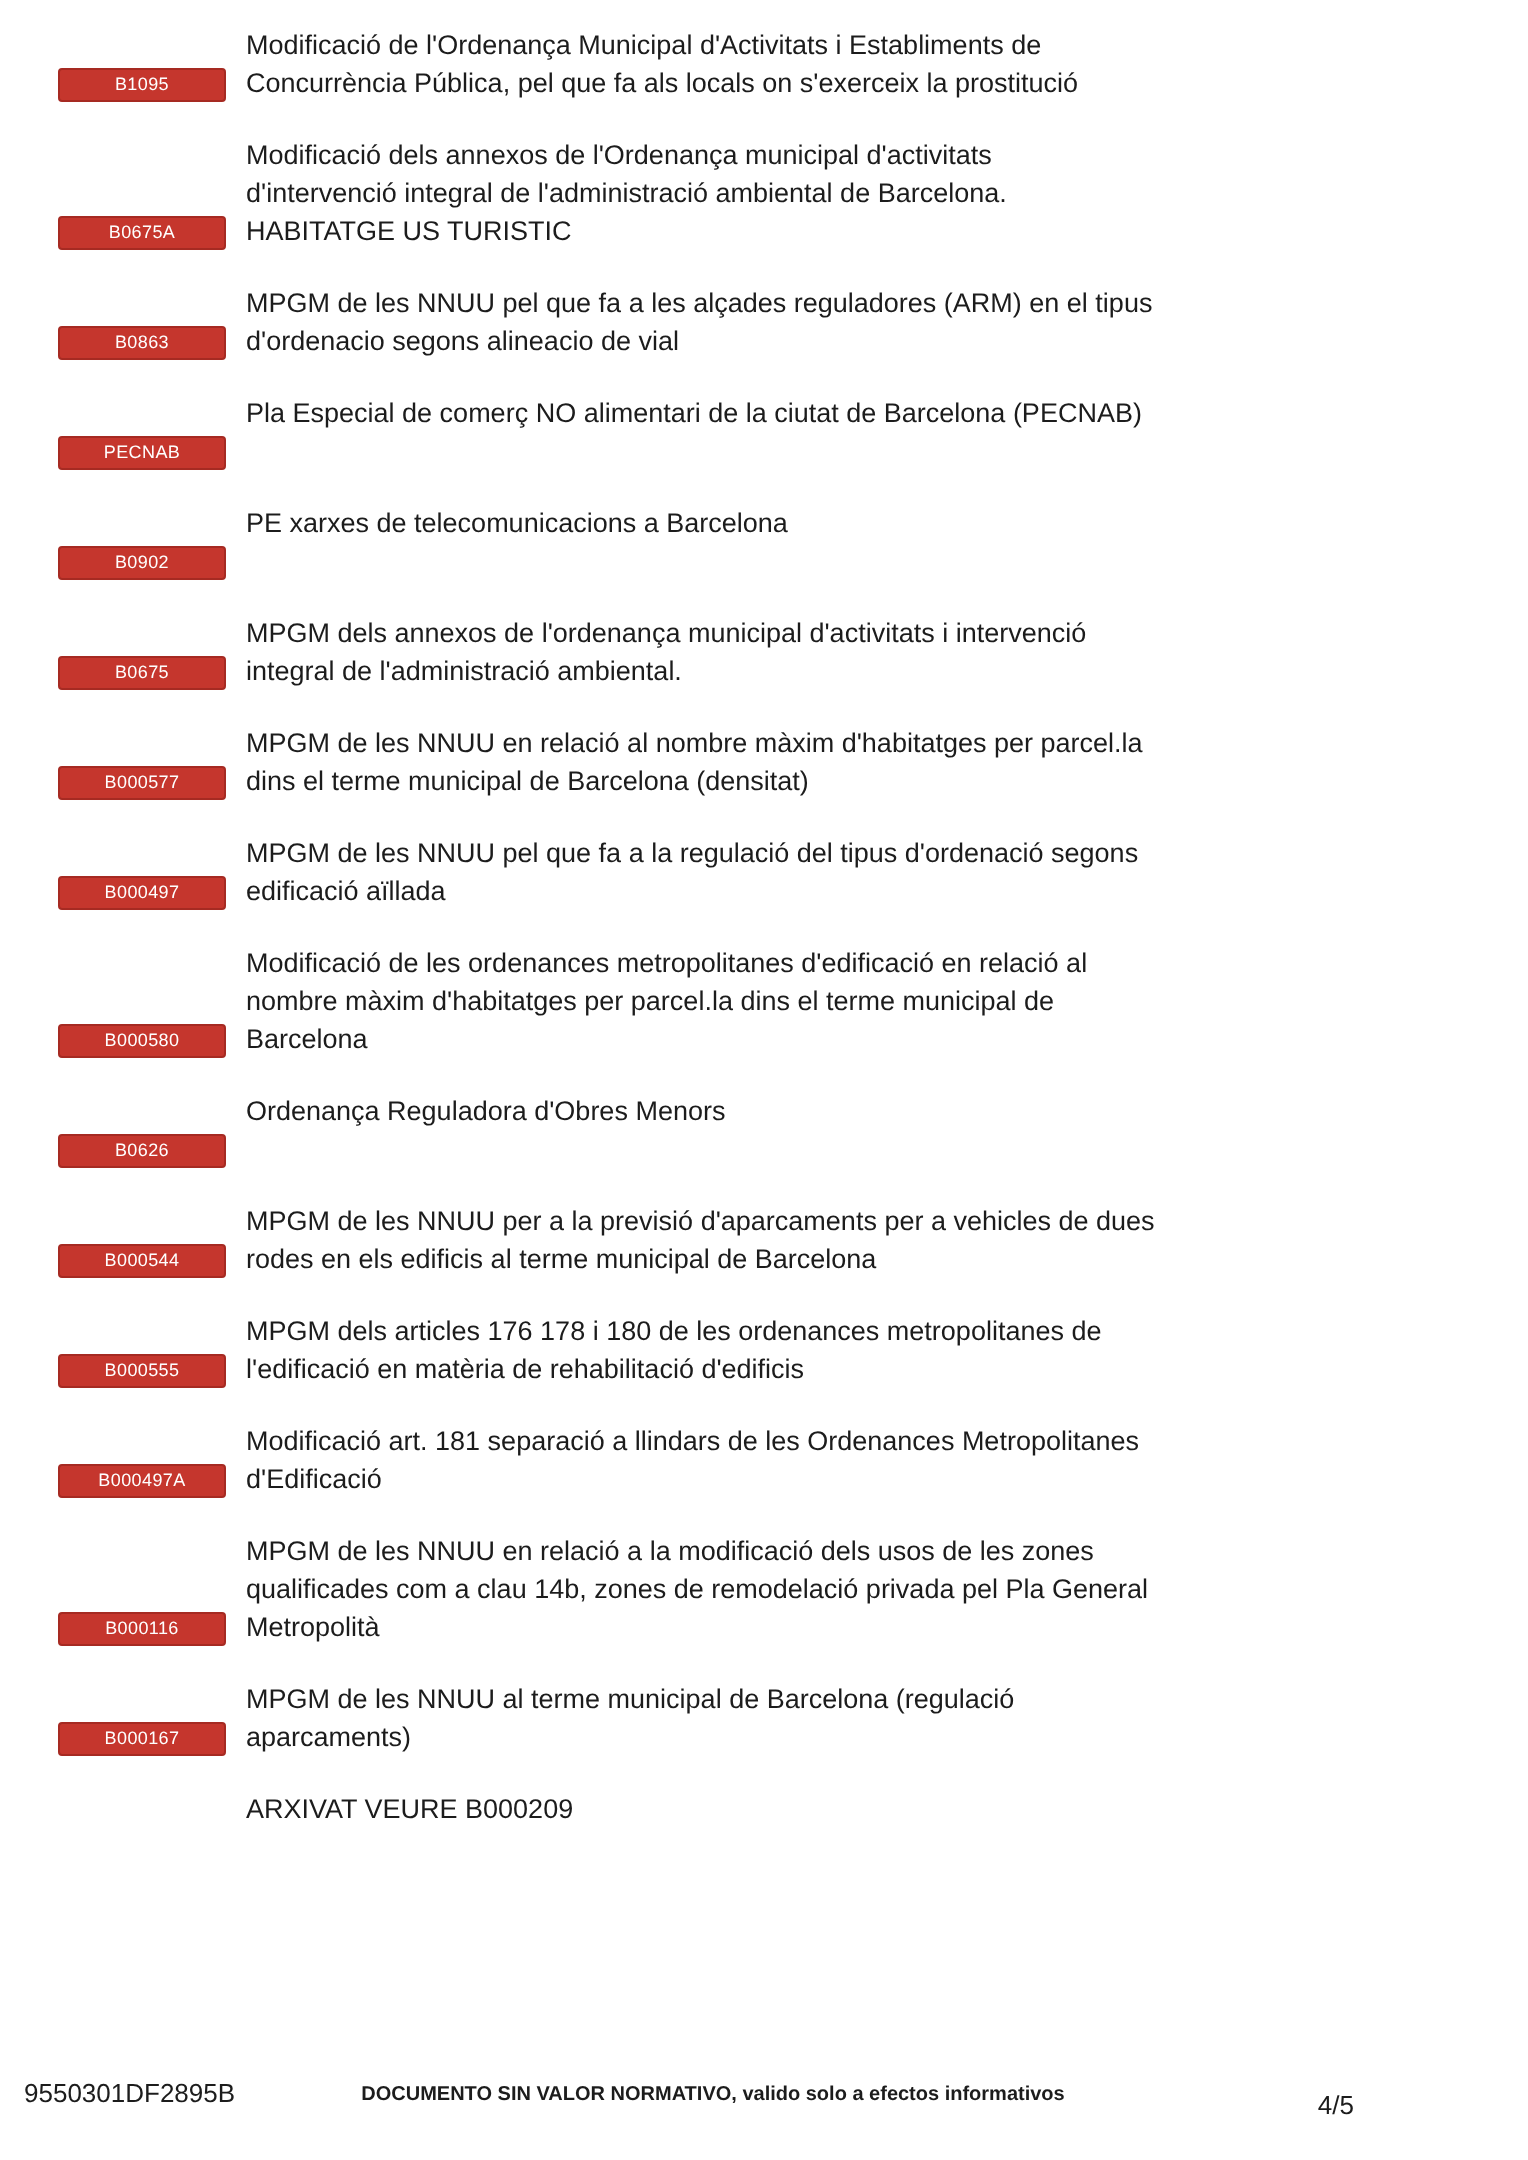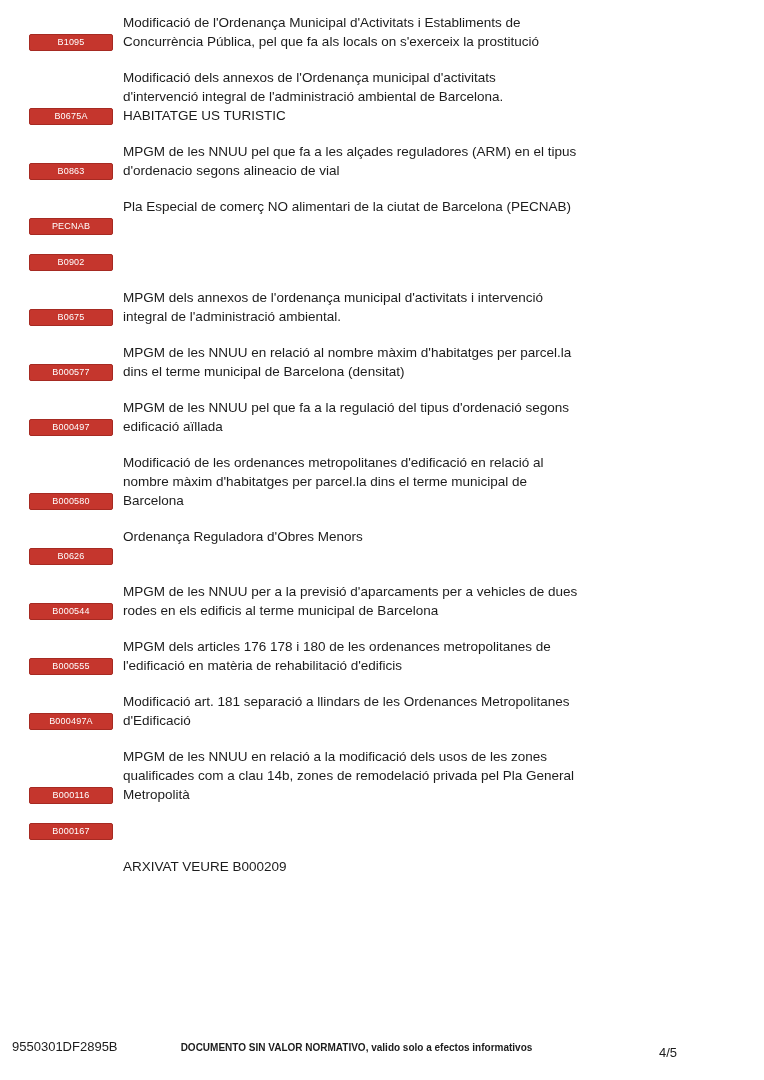--- a/index.html
+++ b/index.html
@@ -109,20 +109,21 @@
 d'ordenacio segons alineacio de vial</span>
   </div>
 
   <div class="row">
     <span class="badge">PECNAB</span>
     <span class="desc">Pla Especial de comerç NO alimentari de la ciutat de Barcelona (PECNAB)</span>
   </div>
 
   <div class="row">
     <span class="badge">B0902</span>
+    <span class="desc">PE xarxes de telecomunicacions a Barcelona</span>
   </div>
 
   <div class="row">
     <span class="badge">B0675</span>
     <span class="desc">MPGM dels annexos de l'ordenança municipal d'activitats i intervenció
 integral de l'administració ambiental.</span>
   </div>
 
   <div class="row">
     <span class="badge">B000577</span>
@@ -169,20 +170,22 @@
 
   <div class="row">
     <span class="badge">B000116</span>
     <span class="desc">MPGM de les NNUU en relació a la modificació dels usos de les zones
 qualificades com a clau 14b, zones de remodelació privada pel Pla General
 Metropolità</span>
   </div>
 
   <div class="row">
     <span class="badge">B000167</span>
+    <span class="desc">MPGM de les NNUU al terme municipal de Barcelona (regulació
+aparcaments)</span>
   </div>
 
   <div class="row">
     <span class="badge hidden"></span>
     <span class="desc">ARXIVAT VEURE B000209</span>
   </div>
 </div>
   <div class="footer">
     <span class="f-left">9550301DF2895B</span>
     <span class="f-center">DOCUMENTO SIN VALOR NORMATIVO, valido solo a efectos informativos</span>

